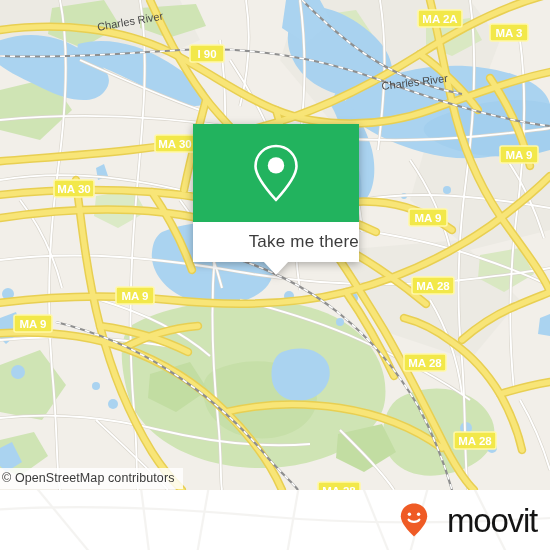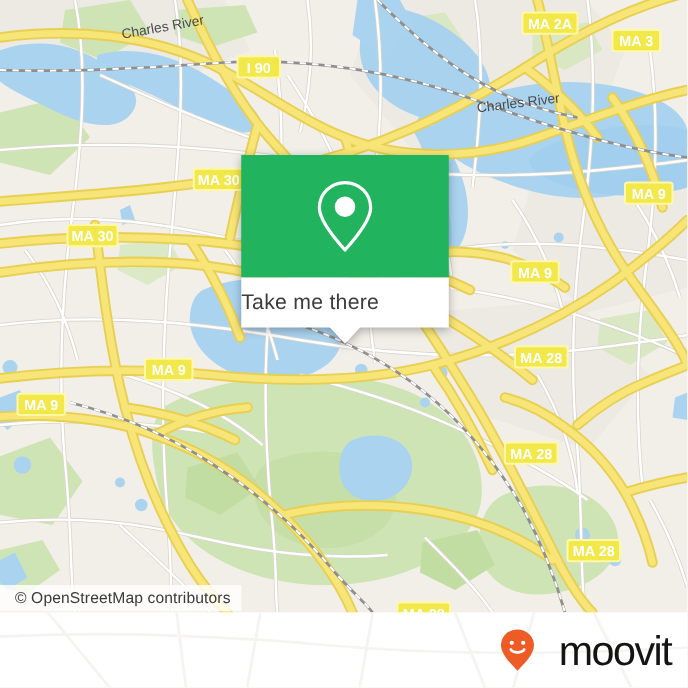--- a/index.html
+++ b/index.html
@@ -11,39 +11,39 @@
   #app{position:relative;width:550px;height:550px;overflow:hidden;background:#fff;}
 
   
   .map{position:absolute;left:0;top:0;width:550px;height:490px;overflow:hidden;background:#f2efe9;}
   .map svg{display:block;}
 
   
   .osm-attr{
     position:absolute;left:0;top:468px;
     background:rgba(255,255,255,.82);
-    padding:3px 8px 4px 12px;
+    padding:3px 8px 4px 2px;
     font-size:12.5px;color:#3a3a3a;line-height:14px;
     letter-spacing:.1px;white-space:nowrap;
     z-index:30;
   }
 
   
   .card{
     position:absolute;left:193px;top:124px;width:166px;
     z-index:25;
     filter:drop-shadow(0 2px 4px rgba(0,0,0,.30));
   }
   .card-top{
     background:#22b35e;height:98px;
     display:flex;align-items:center;justify-content:center;
   }
   .card-bottom{
     background:#ffffff;height:40px;
-    display:flex;align-items:center;justify-content:flex-start;
+    display:flex;align-items:center;justify-content:flex-end;
   }
   .card-label{
     font-size:17px;color:#3c3c3c;letter-spacing:.2px;
   }
   .card-tail{
     position:absolute;left:50%;bottom:-13px;transform:translateX(-50%);
     width:0;height:0;
     border-left:13px solid transparent;
     border-right:13px solid transparent;
     border-top:14px solid #ffffff;

